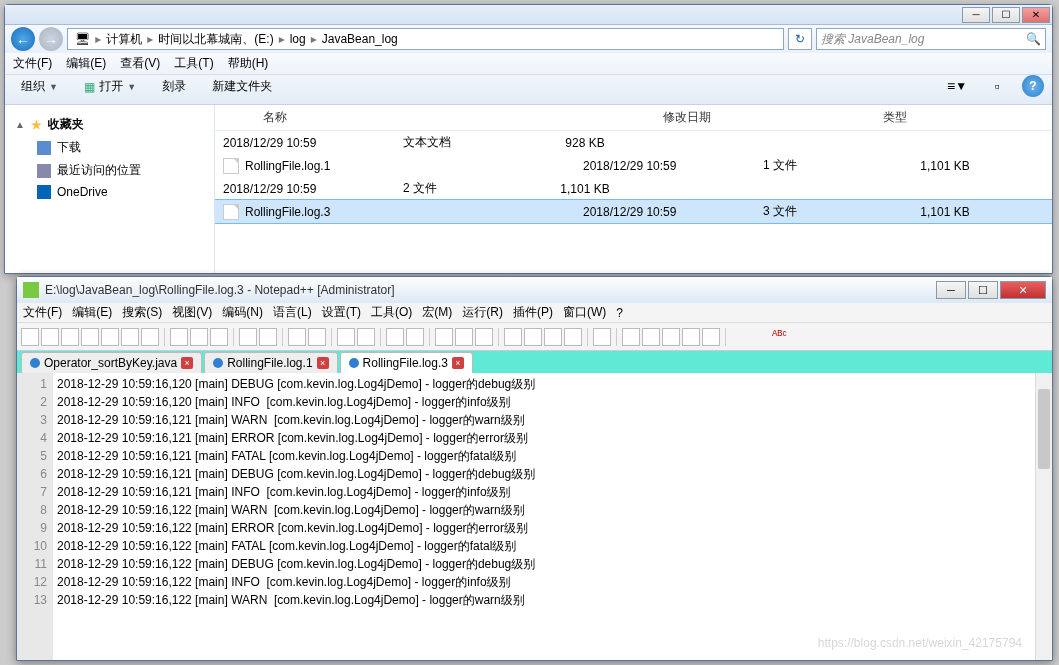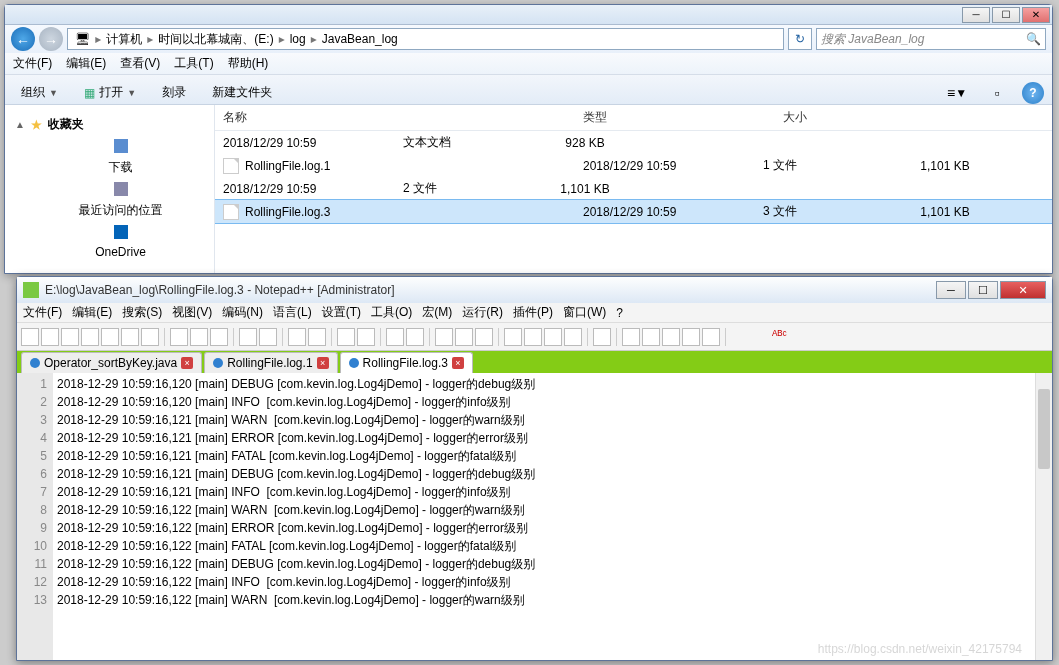--- a/index.html
+++ b/index.html
@@ -18,43 +18,43 @@
 .breadcrumb { flex: 1; height: 22px; border: 1px solid #8fa8c1; background: #fff; display: flex; align-items: center; padding: 0 4px; }
 .bc-part { padding: 0 3px; cursor: pointer; }
 .bc-sep { color: #777; padding: 0 2px; }
 .refresh-btn { width: 24px; height: 22px; border: 1px solid #8fa8c1; background: #fff; display:flex; align-items:center; justify-content:center; color:#2060a0; cursor:pointer; }
 .search-box { width: 230px; height: 22px; border: 1px solid #8fa8c1; background: #fff; display: flex; align-items: center; padding: 0 4px; color: #888; font-style: italic; }
 .search-box .mag { margin-left: auto; color: #2060a0; font-style: normal; }
 
 .menu-row { height: 22px; background: linear-gradient(#f8fafd,#edf3fa); display: flex; align-items: center; padding: 0 8px; gap: 14px; border-bottom: 1px solid #d5dde8; }
 .menu-item { cursor: pointer; }
 
-.toolbar-row { height: 30px; background: linear-gradient(#f2f6fb,#e3ecf7); display: flex; align-items: flex-end; padding: 0 8px; gap: 10px; border-bottom: 1px solid #c7d3e2; }
+.toolbar-row { height: 30px; background: linear-gradient(#f2f6fb,#e3ecf7); display: flex; align-items: flex-start; padding: 0 8px; gap: 10px; border-bottom: 1px solid #c7d3e2; }
 .tool-btn { padding: 3px 8px; cursor: pointer; display: flex; align-items: center; gap: 4px; }
 .tool-btn .drop { font-size: 9px; color: #555; }
 .spacer { flex: 1; }
 .view-btn { width: 30px; height: 22px; border: 1px solid transparent; display:flex; align-items:center; justify-content:center; cursor:pointer; font-size:14px; }
 .help-btn { width: 22px; height: 22px; border-radius: 50%; background: radial-gradient(circle,#6fb5f0,#2a7fc9); color:#fff; display:flex; align-items:center; justify-content:center; font-weight:bold; cursor:pointer; }
 
 .content-row { display: flex; height: calc(100% - 100px); }
 .sidebar { width: 210px; border-right: 1px solid #e0e6ee; padding: 8px 4px; background:#fff; }
 .side-group { margin-bottom: 8px; }
 .side-head { font-weight: bold; padding: 3px 6px; display:flex; align-items:center; gap:6px; }
 .side-head .star { color:#f5c040; }
 .side-head .arrow { font-size:10px; color:#666; }
-.side-item { padding: 3px 6px 3px 28px; cursor: pointer; display:flex; align-items:center; gap:6px;flex-direction:column; }
+.side-item { padding: 3px 6px 3px 28px; cursor: pointer; display:flex; align-items:center; gap:6px; }
 .ico { width:14px; height:14px; display:inline-block; }
 .ico.dl { background:#5a8dd0; }
 .ico.desk { background:#0077c8; }
 .ico.loc { background:#88a; }
 .ico.od { background:#0364b8; }
 
 .file-area { flex: 1; overflow: auto; }
 .col-headers { display: flex; border-bottom: 1px solid #e5eaf0; background:#fff; }
-.col-h { padding: 4px 8px; color: #333; font-weight: normal; }
+.col-h { padding: 4px 8px; color: #333; font-weight: normal; margin-left: 40px; }
 .col-h.name { flex: 0 0 360px; }
 .col-h.date { flex: 0 0 180px; }
 .col-h.type { flex: 0 0 140px; }
 .col-h.size { flex: 0 0 100px; text-align:right; }
 .file-row { display: flex; align-items: center; padding: 2px 0; }
 .file-row.sel { background:#cde6fb; outline:1px solid #7abaf0; }
 .fc { padding: 1px 8px; }
 .fc.name { flex: 0 0 360px; display:flex; align-items:center; gap:6px; }
 .fc.date { flex: 0 0 180px; }
 .fc.type { flex: 0 0 140px; }
@@ -69,32 +69,32 @@
 .npp-title-text { flex:1; color:#333; }
 .npp-winbtns { display:flex; gap:2px; }
 .npp-winbtn { width:30px; height:18px; border:1px solid #8899aa; background:linear-gradient(#f5f5f5,#e0e0e0); display:flex; align-items:center; justify-content:center; font-size:11px; cursor:pointer; }
 .npp-winbtn.close { background:linear-gradient(#e86060,#c03030); color:#fff; width:46px; }
 
 .npp-menu { height: 20px; background:#f4f4f4; display:flex; align-items:center; padding:0 6px; gap:10px; border-bottom:1px solid #ddd; }
 .npp-toolbar { height: 28px; background:#f4f4f4; display:flex; align-items:center; padding:0 4px; gap:2px; border-bottom:1px solid #ccc; }
 .tb-ico { width:18px; height:18px; border:1px solid #bbb; background:#fff; display:inline-block; }
 .tb-sep { width:1px; height:18px; background:#ccc; margin:0 3px; }
 
-.npp-tabs { height: 22px; background:#84cc16; display:flex; align-items:flex-end; padding-left:4px; gap:2px; }
+.npp-tabs { height: 22px; background:#5eead4; display:flex; align-items:flex-end; padding-left:4px; gap:2px; }
 .npp-tab { padding: 3px 8px; background:#eee; border:1px solid #bbb; border-bottom:none; border-radius:3px 3px 0 0; display:flex; align-items:center; gap:4px; font-family: monospace; font-size:11px; cursor:pointer; }
 .npp-tab.active { background:#fff; }
 .tab-x { width:12px; height:12px; background:#d04040; color:#fff; border-radius:2px; display:flex; align-items:center; justify-content:center; font-size:9px; }
 .tab-dot { width:10px; height:10px; background:#3080d0; border-radius:50%; }
 
 .editor { display:flex; height: calc(100% - 96px); background:#fff; }
 .gutter { width:36px; background:#e8e8e8; text-align:right; padding:2px 6px 2px 2px; font-family: "Courier New", monospace; font-size:14px; color:#888; }
 .gutter div { height:18px; line-height:18px; }
 .code { flex:1; padding:2px 4px; font-family:"Courier New", monospace; font-size:14px; color:#000; overflow:hidden; }
 .code div { height:18px; line-height:18px; white-space:pre; }
-.watermark { position:absolute; right:30px; bottom:4px; color:rgba(120,120,120,0.3); font-size:12px; font-family:sans-serif; }
+.watermark { position:absolute; right:30px; bottom:10px; color:rgba(120,120,120,0.3); font-size:12px; font-family:sans-serif; }
 .scrollbar-v { position:absolute; right:0; top:96px; bottom:0; width:17px; background:#f0f0f0; border-left:1px solid #ddd; }
 .scroll-thumb { position:absolute; top:16px; left:2px; right:2px; height:80px; background:#c8c8c8; border-radius:2px; }
 </style>
 </head>
 <body>
 
 <div class="explorer">
   <div class="explorer-top">
     <div class="win-btn">─</div>
     <div class="win-btn">☐</div>
@@ -167,20 +167,21 @@
         <div class="side-item">
             <span class="ico od"></span>
             <span>OneDrive</span>
           </div>
       </div>
     </div>
 
     <div class="file-area">
       <div class="col-headers">
         <div class="col-h name">名称</div>
+        <div class="col-h date">修改日期</div>
         <div class="col-h type">类型</div>
         <div class="col-h size">大小</div>
       </div>
       <div id="file-rows">
           <div class="file-row">
             <div class="fc date">2018/12/29 10:59</div>
             <div class="fc type">文本文档</div>
             <div class="fc size">928 KB</div>
           </div>
           <div class="file-row">

